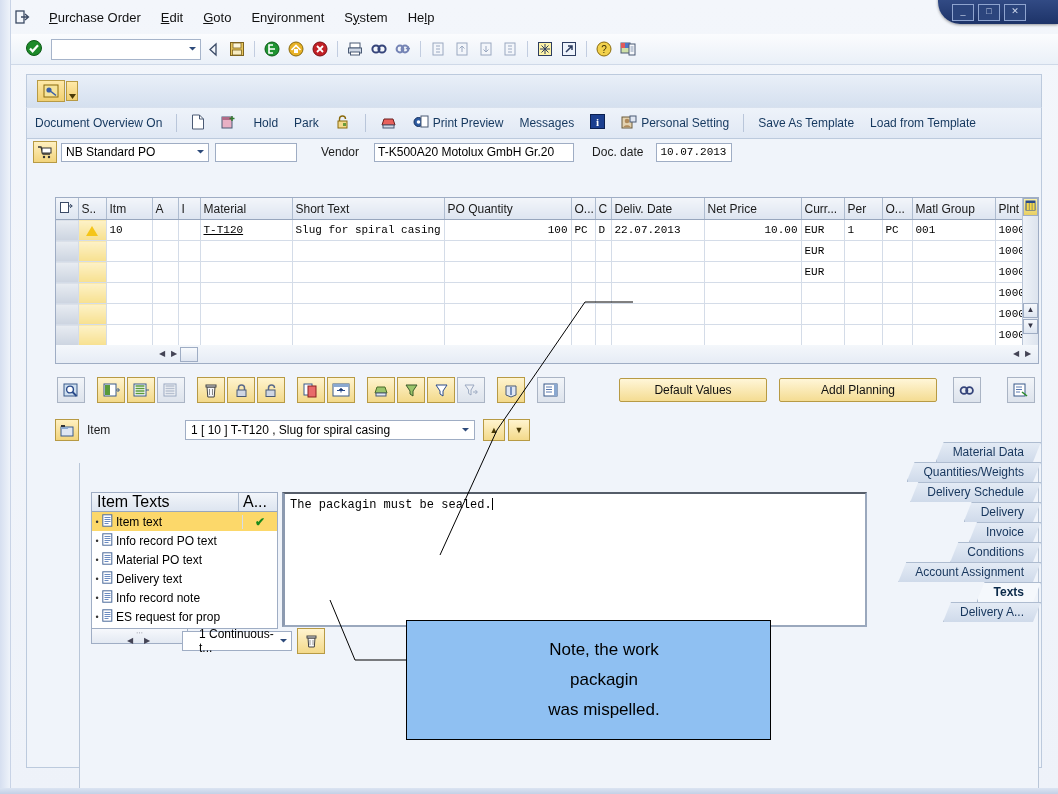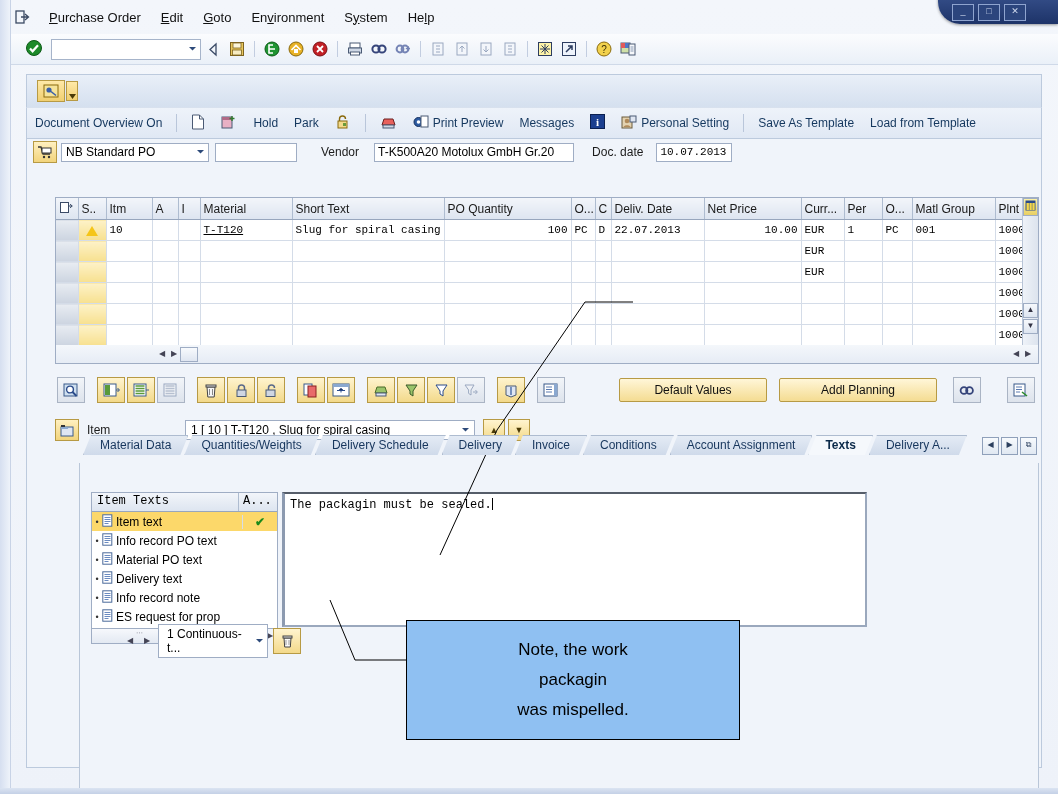--- a/index.html
+++ b/index.html
@@ -119,64 +119,64 @@
     font-size:12px;color:#111;display:flex;align-items:center;justify-content:center;
     padding:0 14px;cursor:pointer;}
   
   .itemrow{position:absolute;left:28px;top:278px;width:982px;height:26px;display:flex;align-items:center;}
   .itemsel{width:290px;height:20px;border:1px solid #9fadc4;background:#fff;
     display:flex;align-items:center;padding-left:5px;box-sizing:border-box;font-size:12px;}
   .stepbtn{width:20px;height:20px;border:1px solid #b79a44;margin-left:3px;
     background:linear-gradient(to bottom,#fff4cf,#f3d98a);display:flex;align-items:center;
     justify-content:center;font-size:9px;color:#4a3a06;}
   
-  .tabstrip{position:absolute;left:56px;top:294px;width:954px;height:22px;display:flex;align-items:flex-end;}
+  .tabstrip{position:absolute;left:56px;top:303px;width:954px;height:22px;display:flex;align-items:flex-end;flex-direction:column;}
   .tab{height:19px;line-height:19px;padding:0 11px;font-size:12px;color:#17365d;
     background:linear-gradient(to bottom,#e4ebf5,#cfdaea);
     border:1px solid #aebcd0;border-bottom:none;
     margin-right:-4px;
     clip-path:polygon(8px 0,100% 0,calc(100% - 8px) 100%,0 100%);
     padding-left:16px;padding-right:16px;white-space:nowrap;cursor:default;}
   .tab.active{background:#f5f8fc;color:#0b2a4a;font-weight:bold;z-index:5;}
   .tabnav{margin-left:auto;display:flex;gap:2px;align-items:center;}
   .tnb{width:15px;height:16px;border:1px solid #8fa0ba;background:linear-gradient(to bottom,#f7fafd,#e0e8f2);
     font-size:8px;text-align:center;line-height:14px;color:#2b3f5e;}
   
   .textpanel{position:absolute;left:52px;top:324px;width:958px;height:414px;
     background:#f0f4fa;border:1px solid #b9c6d8;border-top:none;}
   .txtlist{position:absolute;left:11px;top:29px;width:185px;height:135px;
     border:1px solid #9fadc4;background:#fff;overflow:hidden;}
   .txtlist .lhead{display:flex;height:18px;background:linear-gradient(to bottom,#f2f5fa,#dde5f0);
-    border-bottom:1px solid #97a6bd;font-size:12px;font-family:Liberation Mono, monospace;}
+    border-bottom:1px solid #97a6bd;font-size:16px;}
   .txtlist .lhead .c1{flex:1;padding-left:5px;border-right:1px solid #aebcd0;line-height:17px;}
   .txtlist .lhead .c2{width:34px;padding-left:4px;line-height:17px;}
   .lrow{display:flex;height:19px;align-items:center;font-size:12px;}
   .lrow.seld{background:#fcd86a;}
   .lrow .bullet{width:10px;text-align:center;font-size:9px;color:#333;}
   .lrow .docico{width:14px;}
   .lrow .nm{flex:1;white-space:nowrap;overflow:hidden;}
   .lrow .ck{width:34px;text-align:center;color:#1a8a1a;font-weight:bold;font-size:12px;
     border-left:1px solid #d6dde8;}
   .listfoot{position:absolute;left:11px;top:164px;width:185px;height:18px;display:flex;align-items:center;}
   .lfbar{width:95px;height:14px;border:1px solid #9fadc4;
     background:linear-gradient(to bottom,#f6f8fc,#e3e9f2);font-size:7px;text-align:center;color:#667;}
   .txtarea{position:absolute;left:202px;top:29px;width:585px;height:135px;
     background:#fff;border:2px inset #9aa8bd;border-left:3px solid #8c9ab0;
     font-family:"Liberation Mono", monospace;font-size:12px;padding:4px 5px;box-sizing:border-box;
     white-space:pre-wrap;overflow:hidden;}
   .caretbar{display:inline-block;width:1px;height:12px;background:#000;vertical-align:-2px;}
   .txtfoot{position:absolute;left:202px;top:168px;height:20px;display:flex;align-items:center;gap:5px;}
-  .csel{width:110px;height:34px;border:1px solid #9fadc4;background:#fff;font-size:12px;
-    display:flex;align-items:center;padding-left:8px;box-sizing:border-box;}
+  .csel{width:110px;height:20px;border:1px solid #9fadc4;background:#fff;font-size:12px;
+    display:flex;align-items:center;padding-left:16px;box-sizing:border-box;margin-left:24px;}
   
   .callout{position:absolute;background:#8fc0f2;border:1px solid #000;
     text-align:center;font-size:16px;color:#000;line-height:25px;
     display:flex;flex-direction:column;align-items:center;justify-content:center;}
   .co1{left:633px;top:281px;width:310px;height:117px;}
-  .co2{left:406px;top:620px;width:332px;height:118px;font-size:17px;line-height:30px;}
+  .co2{left:406px;top:620px;width:332px;height:118px;font-size:17px;line-height:30px;padding-left:31px;}
   .leaderline{position:absolute;pointer-events:none;}
   
   .statusbar{position:absolute;left:11px;bottom:12px;width:1047px;height:24px;
     display:flex;align-items:center;font-size:12px;color:#1b1b1b;
     border-top:1px solid #c6d0e0;background:linear-gradient(to bottom,#f6f8fc,#eaeff7);}
   .sap-logo{margin-left:495px;width:52px;height:17px;background:linear-gradient(to bottom,#5d7fc0,#2e4f92);
     color:#fff;font-weight:bold;font-size:12px;font-style:italic;
     display:flex;align-items:center;justify-content:center;letter-spacing:.5px;
     clip-path:polygon(0 0,100% 0,78% 100%,0 100%);}
   .sb-right{margin-left:auto;display:flex;align-items:center;gap:0;padding-right:12px;}

